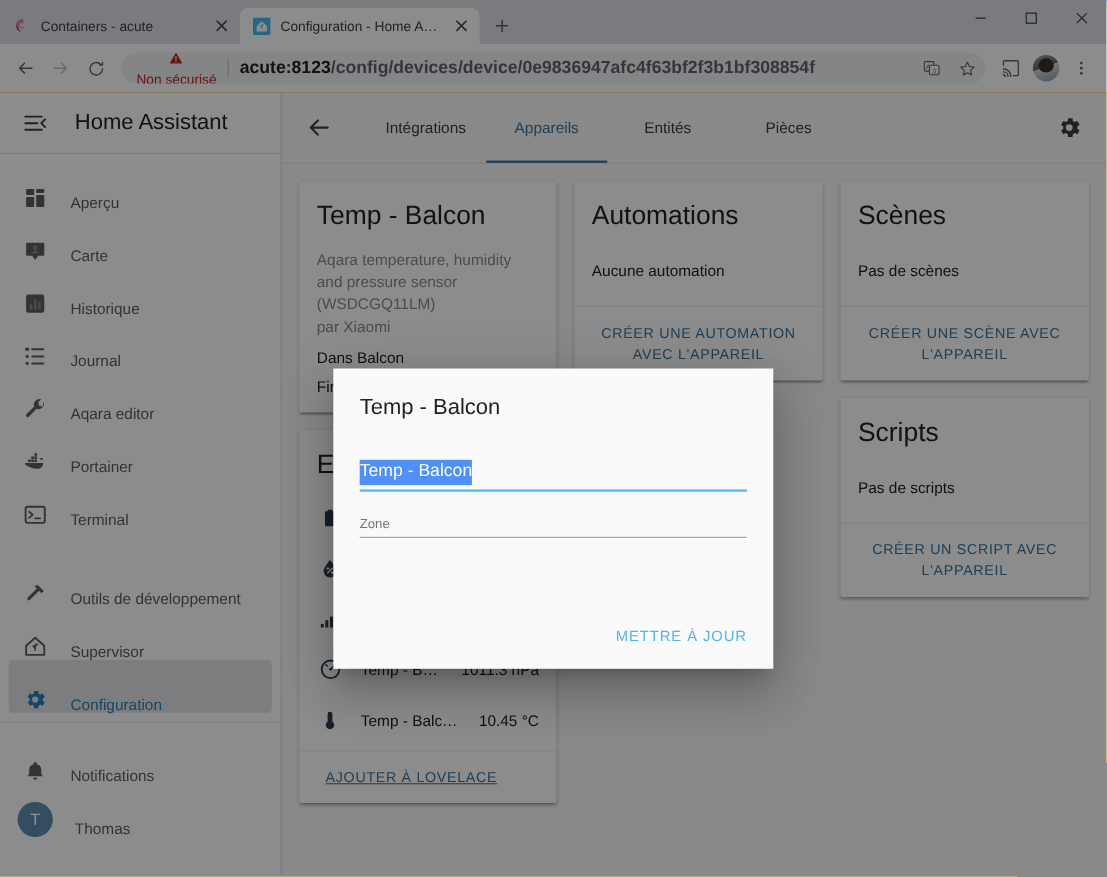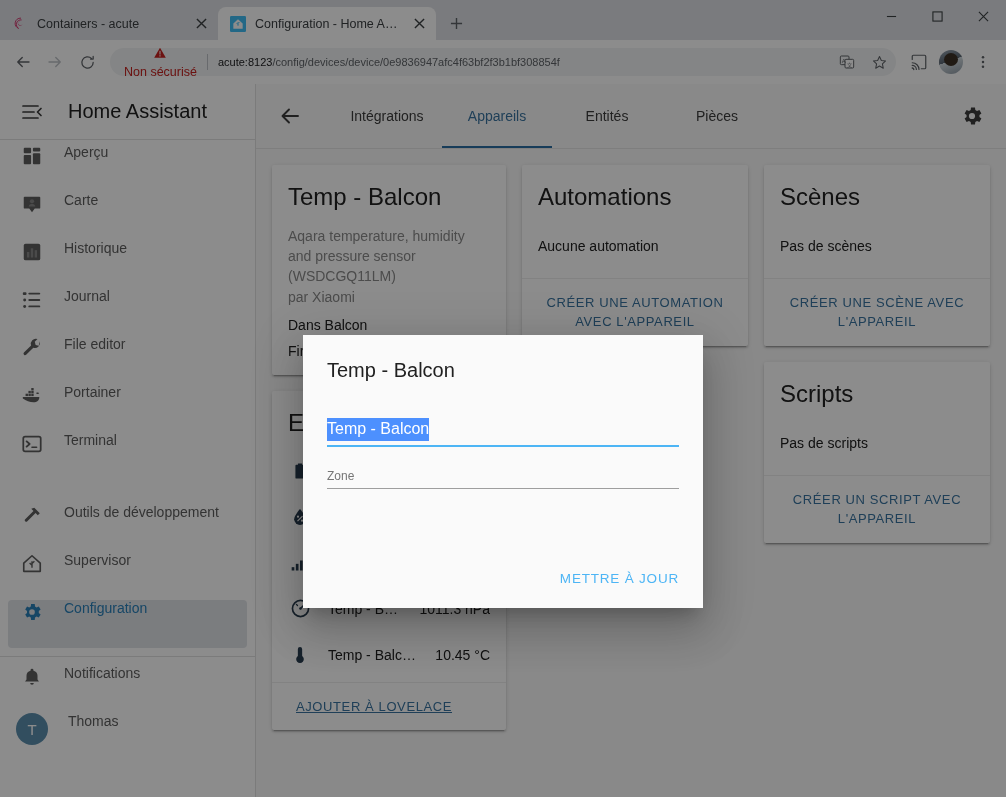--- a/index.html
+++ b/index.html
@@ -70,21 +70,21 @@
     border-radius: 14px; display: flex; align-items: center;
     padding: 0 4px 0 14px; margin: 0 6px; gap: 6px;
     font-size: 13px; color: #202124; overflow: hidden;
   }
   .insecure-badge {
     display: flex; align-items: center; gap: 5px;
     color: #c5221f; font-size: 12.5px; white-space: nowrap; flex-direction: column;
   }
   .omni-sep { width: 1px; height: 16px; background: #bdc1c6; margin: 0 4px; }
   .omni-url { flex: 1; white-space: nowrap; overflow: hidden;
-    font-size: 11px; color: #202124; }
+    font-size: 16px; color: #202124; font-weight: bold; }
   .omni-url .host { color: #202124; }
   .omni-url .path { color: #5f6368; }
   .omni-icon { width: 26px; height: 26px; flex: 0 0 26px;
     display: flex; align-items: center; justify-content: center; color: #5f6368; }
   .tb-icon { width: 30px; height: 30px; flex: 0 0 30px;
     display: flex; align-items: center; justify-content: center; color: #5f6368; }
   .avatar-img {
     width: 24px; height: 24px; border-radius: 50%;
     background: linear-gradient(160deg,#9aa6b2 0%, #5a6672 45%, #cfd8dd 46%, #8d99a4 100%);
     overflow: hidden; position: relative;
@@ -110,21 +110,21 @@
     padding: 0 12px; border-bottom: 1px solid #e0e0e0;
   }
   .side-header .menu-icon {
     width: 40px; height: 40px; display: flex; align-items: center;
     justify-content: center; color: #3c3c3c; flex: 0 0 40px;
   }
   .side-title { font-size: 20px; color: #212121; font-weight: 400; }
   .side-list { padding: 4px 0 0 0; }
   .side-item {
     height: 48px; margin: 0 8px 0 8px; border-radius: 4px;
-    display: flex; align-items: flex-start; gap: 20px;
+    display: flex; align-items: flex-end; gap: 20px;
     padding: 0 12px; color: #5e5e5e; font-size: 14px;
   }
   .side-item .si-icon {
     width: 24px; height: 24px; flex: 0 0 24px;
     display: flex; align-items: center; justify-content: center;
   }
   .side-item.selected { background: #e0e3e8; color: #2980b9; }
   .side-item.selected .si-icon { color: #2980b9; }
   .side-divider { height: 1px; background: #e0e0e0; margin: 8px 0; }
   .side-spacer { height: 24px; }
@@ -437,21 +437,21 @@
           </span>
           <span>Journal</span>
         </div>
 
         <div class="side-item">
           <span class="si-icon">
             <svg width="22" height="22" viewBox="0 0 24 24" fill="currentColor">
               <path d="M20.4 4.6 a5.5 5.5 0 0 1 -7 7 L5.6 19.4 a1.7 1.7 0 0 1 -2.4-2.4 l7.8-7.8 a5.5 5.5 0 0 1 7-7 L15 5.2 l1 3.4 3.4 1 Z"></path>
             </svg>
           </span>
-          <span>File editor</span>
+          <span>Aqara editor</span>
         </div>
 
         <div class="side-item">
           <span class="si-icon">
             <svg width="22" height="22" viewBox="0 0 24 24" fill="currentColor">
               <rect x="5" y="9.5" width="2.6" height="2.6"></rect>
                 <rect x="8.1" y="9.5" width="2.6" height="2.6"></rect>
               <rect x="11.2" y="9.5" width="2.6" height="2.6"></rect>
                 <rect x="8.1" y="6.4" width="2.6" height="2.6"></rect>
               <rect x="11.2" y="6.4" width="2.6" height="2.6"></rect>

